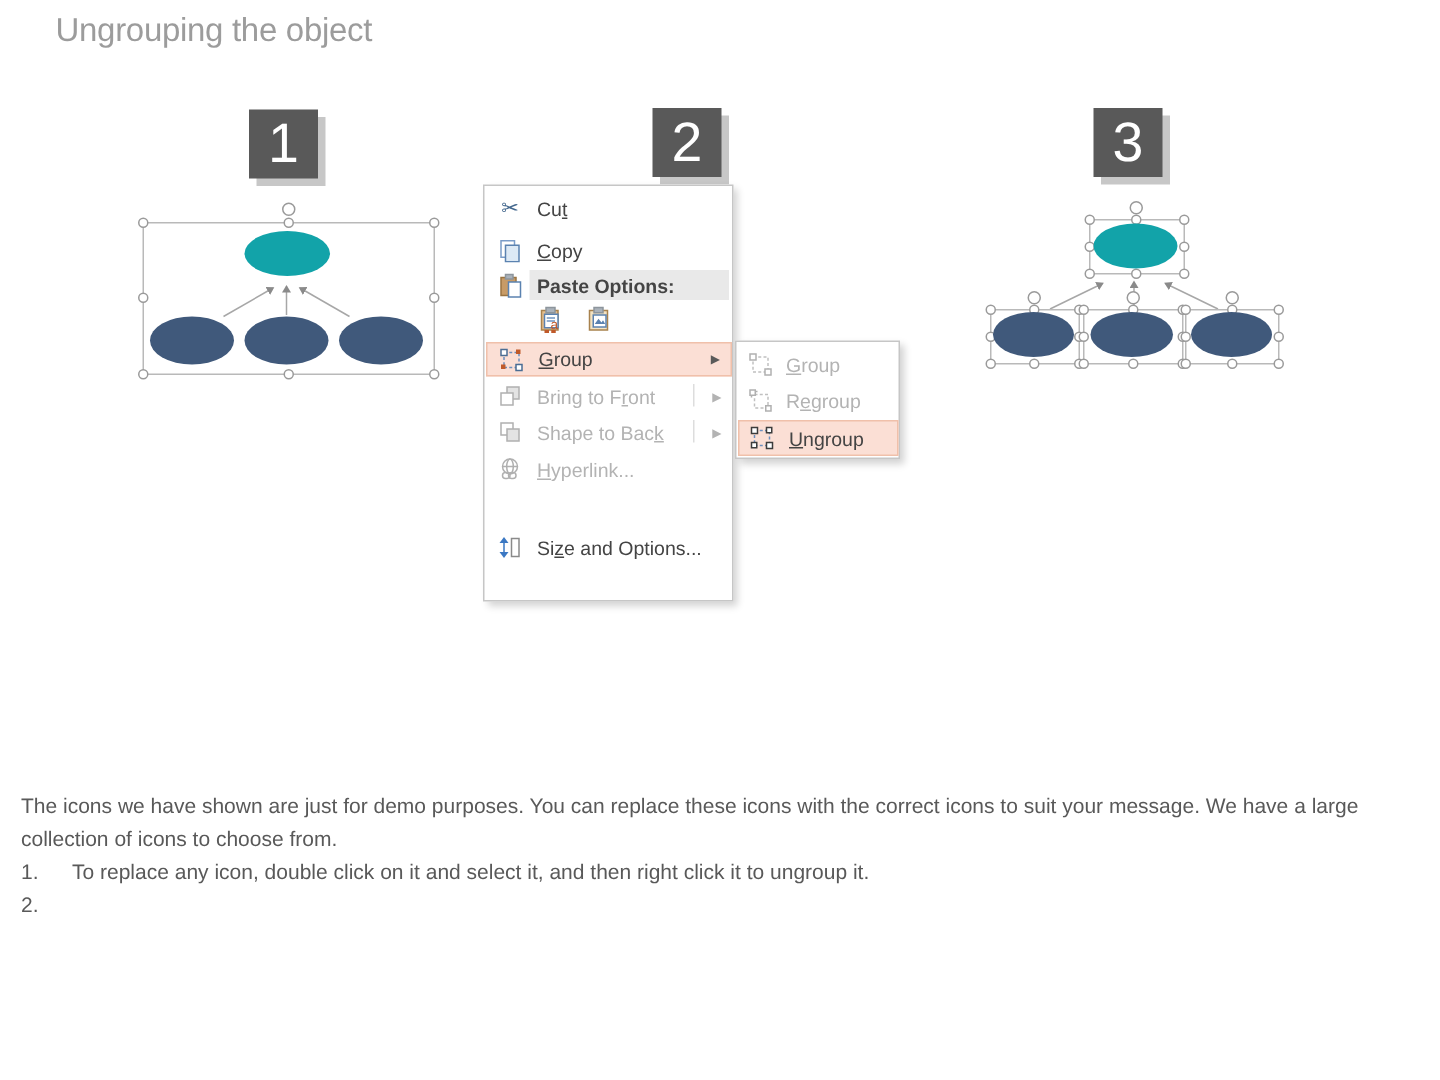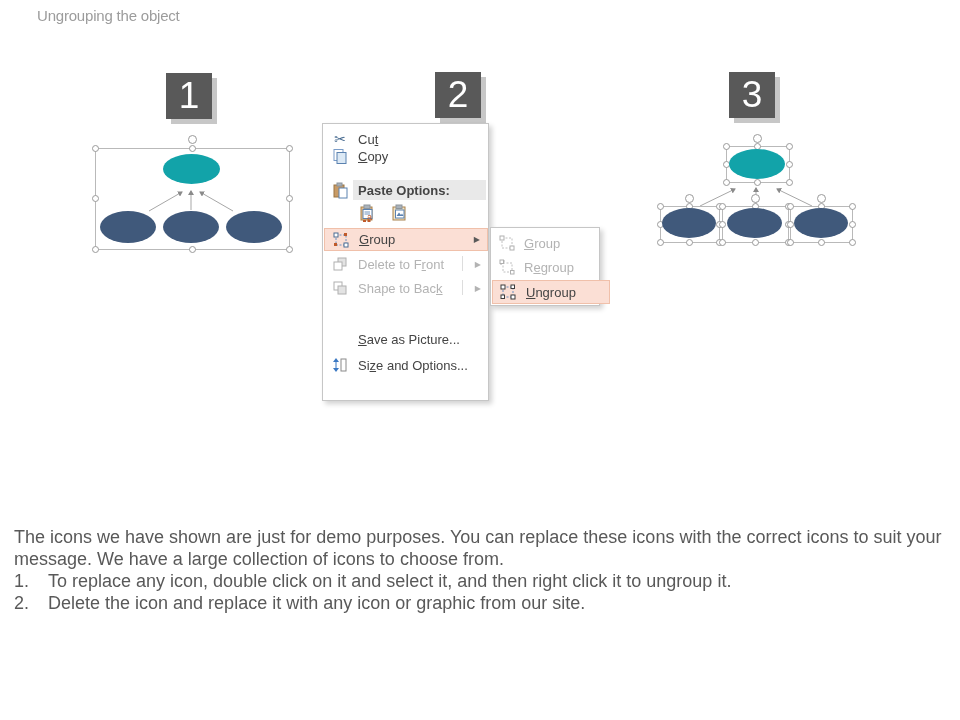--- a/index.html
+++ b/index.html
@@ -1,20 +1,20 @@
 <!DOCTYPE html>
 <html><head>
 <meta charset="utf-8">
 <style>
   html,body{margin:0;padding:0;}
   body{font-family:"Liberation Sans","DejaVu Sans",sans-serif;background:#ffffff;}
   .slide{position:relative;width:960px;height:720px;background:#ffffff;overflow:hidden;}
 
   
-  .title{position:absolute;left:37px;top:7px;font-size:15px;color:#9c9c9c;letter-spacing:-0.2px;}
+  .title{position:absolute;left:37px;top:7px;font-size:22px;color:#9c9c9c;letter-spacing:-0.2px;}
 
   
   .badge{position:absolute;width:46px;height:46px;background:#595959;box-shadow:5px 5px 0 #c7c7c7;
          display:flex;align-items:center;justify-content:center;color:#ffffff;font-size:37px;}
   .badge1{left:166px;top:73px;}
   .badge2{left:435px;top:72px;}
   .badge3{left:729px;top:72px;}
 
   
   .selbox{position:absolute;border:1px solid #b9b9b9;background:transparent;}
@@ -45,21 +45,21 @@
   .pasteband{position:absolute;left:30px;right:2px;top:0;bottom:0;background:#e9e9e9;}
   .pbtn{position:absolute;top:2px;width:23px;height:23px;display:flex;align-items:center;justify-content:center;border:1px solid transparent;}
 
   
   .submenu{position:absolute;left:490px;top:227px;width:110px;height:79px;background:#ffffff;
            border:1px solid #c6c6c6;box-shadow:3px 3px 5px rgba(0,0,0,0.18);box-sizing:border-box;z-index:6;}
   .submenu .ic{left:7px;}
   .submenu .lbl{left:33px;}
 
   
-  .notes{position:absolute;left:14px;top:526px;width:936px;color:#595959;font-size:18px;line-height:22px;}
+  .notes{position:absolute;left:14px;top:526px;width:936px;color:#595959;font-size:14px;line-height:22px;}
   .oli{display:flex;}
   .oli .num{width:34px;flex:0 0 34px;}
 
   .scissors{font-family:"DejaVu Sans",sans-serif;color:#44688e;font-size:14px;line-height:1;}
 </style>
 </head>
 <body>
 
 <div class="slide">
 
@@ -104,21 +104,21 @@
 
   <div class="menu">
 
     <div class="mi" style="top:3px;height:24px">
       <span class="ic">
           <span class="scissors">✂</span>
         </span>
       <span class="lbl"><span>Cu</span><span class="u">t</span><span></span></span>
     </div>
 
-    <div class="mi" style="top:20px;height:24px">
+    <div class="mi" style="top:31px;height:24px">
       <span class="ic">
         <svg width="16" height="16">
             <rect x="2" y="1.5" width="9" height="11" fill="#ffffff" stroke="#7a9cc8"></rect>
             <rect x="5" y="4.5" width="9" height="11" fill="#dce9f5" stroke="#5b82b0"></rect>
           </svg>
       </span>
       <span class="lbl"><span></span><span class="u">C</span><span>opy</span></span>
     </div>
 
     <div class="mi" style="top:56px;height:20px">
@@ -170,41 +170,50 @@
       <span class="arrow">▶</span>
     </div>
 
     <div class="mi disabled" style="top:128px;height:24px">
       <span class="ic">
         <svg width="16" height="16">
             <rect x="6" y="2" width="8" height="8" fill="#e3e3e3" stroke="#b0b0b0"></rect>
             <rect x="2" y="6" width="8" height="8" fill="#ffffff" stroke="#b0b0b0"></rect>
           </svg>
       </span>
-      <span class="lbl"><span>Delete to F</span><span class="u">r</span><span>ont</span></span>
+      <span class="lbl"><span>Bring to F</span><span class="u">r</span><span>ont</span></span>
       <span class="vsep"></span>
       <span class="arrow">▶</span>
     </div>
 
     <div class="mi disabled" style="top:152px;height:24px">
       <span class="ic">
         <svg width="16" height="16">
             <rect x="2" y="2" width="8" height="8" fill="#ffffff" stroke="#b0b0b0"></rect>
             <rect x="6" y="6" width="8" height="8" fill="#e3e3e3" stroke="#b0b0b0"></rect>
           </svg>
       </span>
       <span class="lbl"><span>Shape to Bac</span><span class="u">k</span><span></span></span>
       <span class="vsep"></span>
       <span class="arrow">▶</span>
     </div>
 
-
-    <div class="mi" style="top:202px;height:26px">
-      <span class="lbl"><span></span><span class="u">S</span><span>ave as Picture...</span></span>
-    </div>
+    <div class="mi disabled" style="top:176px;height:26px">
+      <span class="ic">
+        <svg width="16" height="16">
+            <circle cx="8" cy="6" r="5" fill="none" stroke="#b0b0b0"></circle>
+            <ellipse cx="8" cy="6" rx="2.2" ry="5" fill="none" stroke="#b0b0b0"></ellipse>
+            <line x1="3" y1="6" x2="13" y2="6" stroke="#b0b0b0"></line>
+            <rect x="3" y="10" width="5" height="4" rx="2" fill="none" stroke="#b0b0b0"></rect>
+            <rect x="7" y="10" width="5" height="4" rx="2" fill="none" stroke="#b0b0b0"></rect>
+          </svg>
+      </span>
+      <span class="lbl"><span></span><span class="u">H</span><span>yperlink...</span></span>
+    </div>
+
 
     <div class="mi" style="top:228px;height:26px">
       <span class="ic">
         <svg width="16" height="16">
             <rect x="9" y="2" width="5" height="12" fill="#ffffff" stroke="#8a8a8a"></rect>
             <path d="M4 1 L7 5 L1 5 Z" fill="#3b78c3"></path>
             <path d="M4 15 L7 11 L1 11 Z" fill="#3b78c3"></path>
             <line x1="4" y1="5" x2="4" y2="11" stroke="#3b78c3"></line>
           </svg>
       </span>
@@ -228,21 +237,21 @@
       <span class="ic">
         <svg width="16" height="16">
             <rect x="4" y="4" width="9" height="9" fill="none" stroke="#c0c0c0" stroke-dasharray="2,1.5"></rect>
             <path d="M2 6 L2 2 L6 2" fill="none" stroke="#b0b0b0"></path>
             <rect x="1" y="1" width="3.5" height="3.5" fill="#ffffff" stroke="#b0b0b0"></rect>
             <rect x="11.5" y="11.5" width="3.5" height="3.5" fill="#ffffff" stroke="#b0b0b0"></rect>
           </svg>
       </span>
       <span class="lbl"><span>R</span><span class="u">e</span><span>group</span></span>
     </div>
-    <div class="mi hl" style="top:52px;height:24px;left:1px;width:118px">
+    <div class="mi hl" style="top:52px;height:24px;left:1px;width:107px">
       <span class="ic" style="left:6px">
         <svg width="16" height="16">
             <rect x="3" y="3" width="10" height="10" fill="none" stroke="#6b8fbe" stroke-dasharray="2,1.5"></rect>
             <rect x="1" y="1" width="4" height="4" fill="#ffffff" stroke="#3c3c3c"></rect>
             <rect x="11" y="11" width="4" height="4" fill="#ffffff" stroke="#3c3c3c"></rect>
             <rect x="11" y="1" width="3.5" height="3.5" fill="#ffffff" stroke="#3c3c3c"></rect>
             <rect x="1" y="11" width="3.5" height="3.5" fill="#ffffff" stroke="#3c3c3c"></rect>
           </svg>
       </span>
       <span class="lbl" style="left:33px"><span></span><span class="u">U</span><span>ngroup</span></span>
@@ -308,17 +317,16 @@
   <div class="ellipse navy" style="left:794px;top:208px;width:54px;height:30px"></div>
 
   <div class="notes">
     <div>The icons we have shown are just for demo purposes. You can replace these icons with the correct icons to suit your message. We have a large collection of icons to choose from.</div>
     <div class="oli">
       <span class="num">1.</span>
       <span>To replace any icon, double click on it and select it, and then right click it to ungroup it.</span>
     </div>
     <div class="oli">
       <span class="num">2.</span>
-      <span>Delete the icon and replace it with any icon or graphic from our site.</span>
     </div>
   </div>
 
 </div>
 
 </body></html>

